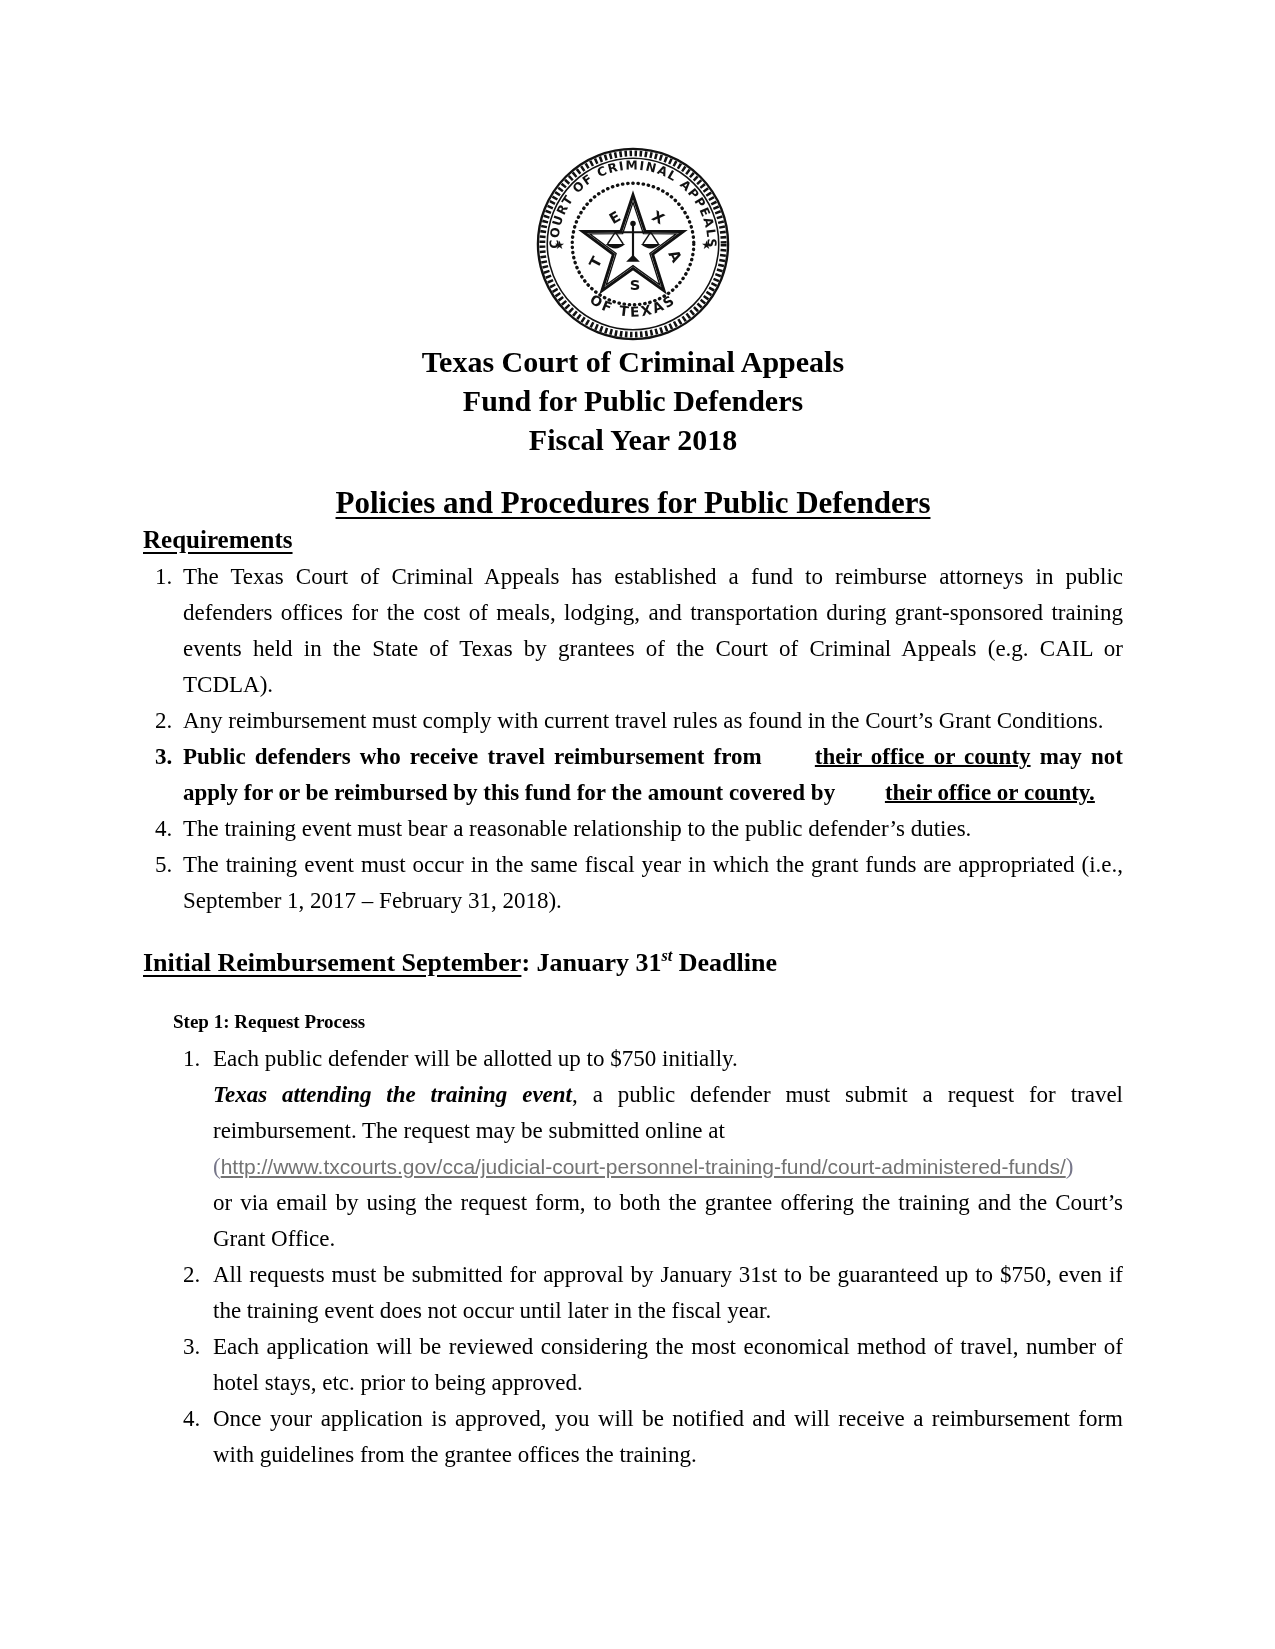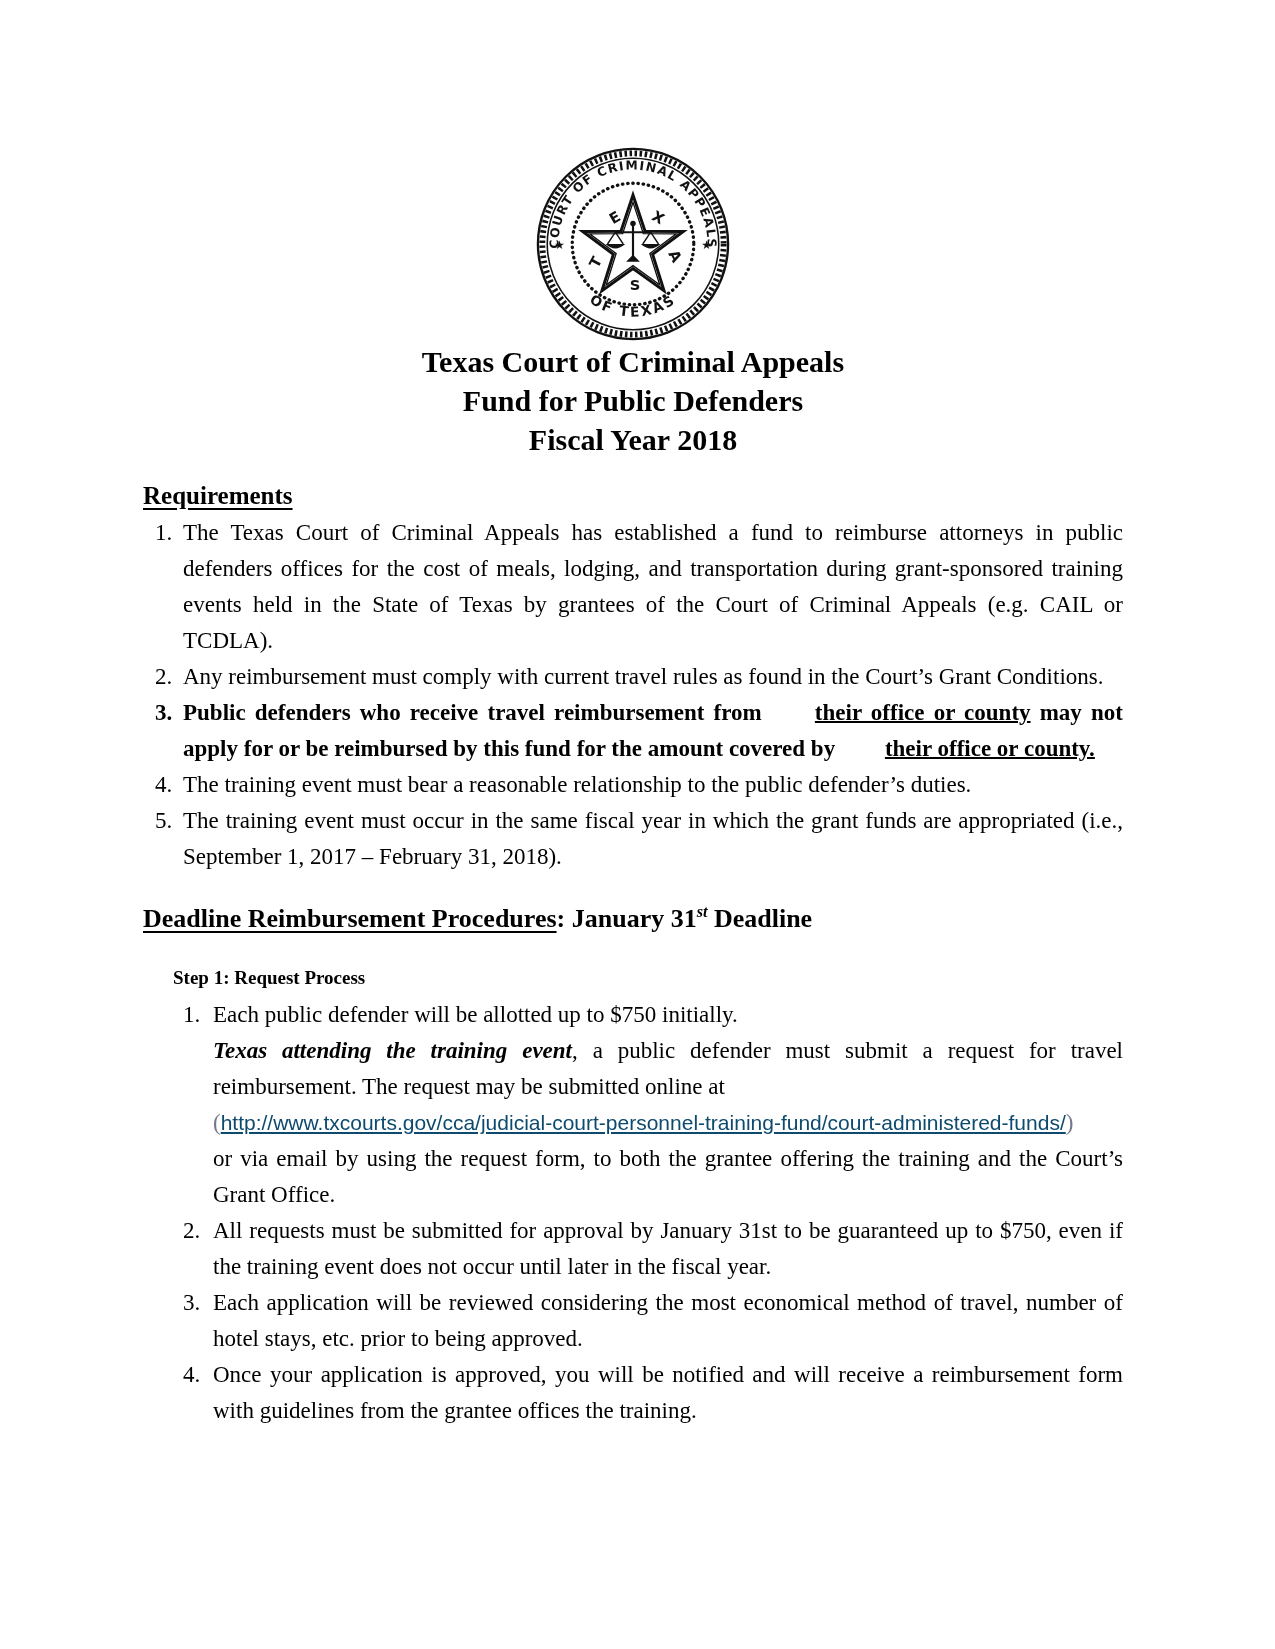--- a/index.html
+++ b/index.html
@@ -11,21 +11,21 @@
 
   
   .seal-wrap { width:196px; height:196px; margin:0 auto; }
   .seal-wrap svg { display:block; }
 
   
   .title-block { margin-top:0; text-align:center; font-weight:bold; font-size:30px; line-height:39px; }
   .main-heading { margin-top:24px; text-align:center; font-weight:bold; font-size:31px; line-height:40px; }
   .main-heading .u { text-decoration:underline; text-decoration-thickness:2px; text-underline-offset:4px; }
 
-  .req-heading { margin-top:20px; font-weight:bold; font-size:25px; line-height:34px; }
+  .req-heading { font-weight:bold; font-size:25px; line-height:34px; }
   .req-heading .u, .proc-heading .u { text-decoration:underline; text-decoration-thickness:2px; text-underline-offset:4px; }
 
   
   .list { margin-top:2px; }
   .item { display:flex; font-size:23px; line-height:36px; }
   .item .num { flex:0 0 28px; }
   .req-item { padding-left:12px; }
   .step-item { padding-left:40px; }
   .step-item .num { flex:0 0 30px; }
   .item .txt { flex:1 1 auto; text-align:justify; }
@@ -33,21 +33,21 @@
   .bold-item u { text-decoration-thickness:2px;margin-left:44px; }
 
   .proc-heading { margin-top:26px; font-weight:bold; font-size:26px; line-height:36px; }
   .proc-heading sup { font-size:0.62em; vertical-align:super; line-height:0;font-style:italic; }
 
   .step-heading { margin:24px 0 0 30px; font-weight:bold; font-size:19px; line-height:34px; }
 
   .lead-bi { font-weight:bold; font-style:italic; }
   .paren { color:#77778a; }
   a.fund-link {
-    color:#0c4a6e; font-family:"Liberation Sans", sans-serif; font-size:21px;
+    color:#737373; font-family:"Liberation Sans", sans-serif; font-size:21px;
     text-decoration:underline; cursor:pointer; word-break:break-all;
   }
 </style>
 </head>
 <body>
 
 <div class="page">
 
   <div class="seal-wrap">
     <svg viewBox="0 0 200 200" width="196" height="196">
@@ -97,20 +97,23 @@
       </g>
     </svg>
   </div>
 
   <div class="title-block">
     <div>Texas Court of Criminal Appeals</div>
     <div>Fund for Public Defenders</div>
     <div>Fiscal Year 2018</div>
   </div>
 
+  <div class="main-heading">
+    <span class="u">Policies and Procedures for Public Defenders</span>
+  </div>
 
   <div class="req-heading">
     <span class="u">Requirements</span>
   </div>
 
   <div class="list">
     <div class="item req-item">
       <span class="num">1.</span>
       <span class="txt">The Texas Court of Criminal Appeals has established a fund to reimburse attorneys in public defenders offices for the cost of meals, lodging, and transportation during grant-sponsored training events held in the State of Texas by grantees of the Court of Criminal Appeals (e.g. CAIL or TCDLA).</span>
     </div>
@@ -126,21 +129,21 @@
       <span class="num">4.</span>
       <span class="txt">The training event must bear a reasonable relationship to the public defender’s duties.</span>
     </div>
     <div class="item req-item">
       <span class="num">5.</span>
       <span class="txt">The training event must occur in the same fiscal year in which the grant funds are appropriated (i.e., September 1, 2017 – February 31, 2018).</span>
     </div>
   </div>
 
   <div class="proc-heading">
-    <span class="u">Deadline Reimbursement Procedures</span><span>: January 31</span><sup>st</sup><span> Deadline</span>
+    <span class="u">Initial Reimbursement September</span><span>: January 31</span><sup>st</sup><span> Deadline</span>
   </div>
 
   <div class="step-heading">Step 1: Request Process</div>
 
   <div class="list">
     <div class="item step-item">
       <span class="num">1.</span>
       <span class="txt"><span>Each public defender will be allotted up to $750 initially.</span><br>
         <span class="lead-bi">Texas attending the training event</span><span>, a public defender must submit a request for travel reimbursement. The request may be submitted online at</span><br>
         <span class="paren">(</span><a class="fund-link" href="#">http://www.txcourts.gov/cca/judicial-court-personnel-training-fund/court-administered-funds/</a><span class="paren">)</span><br>

